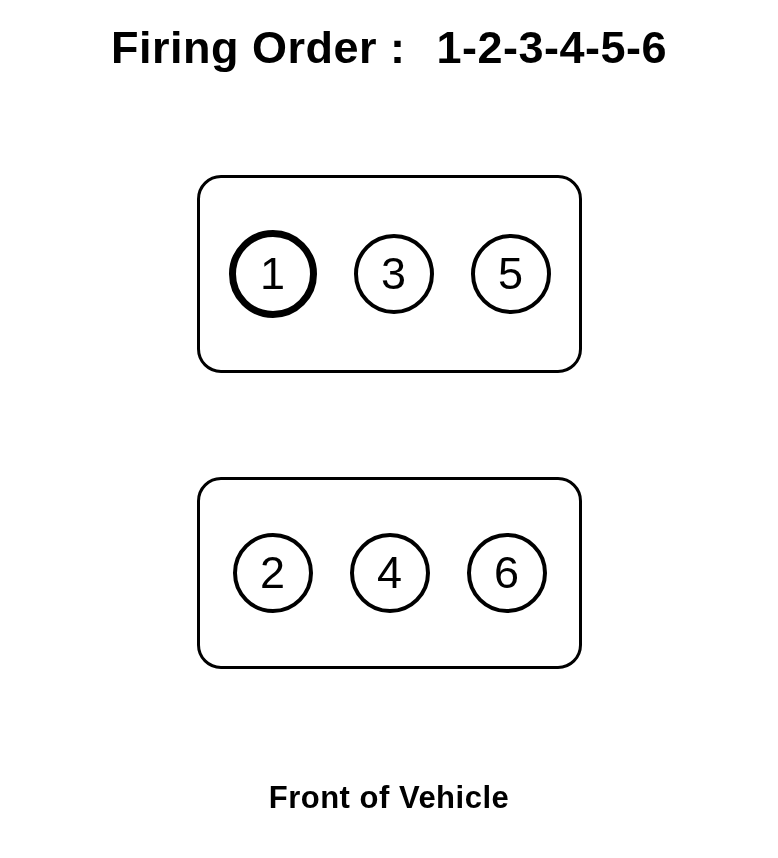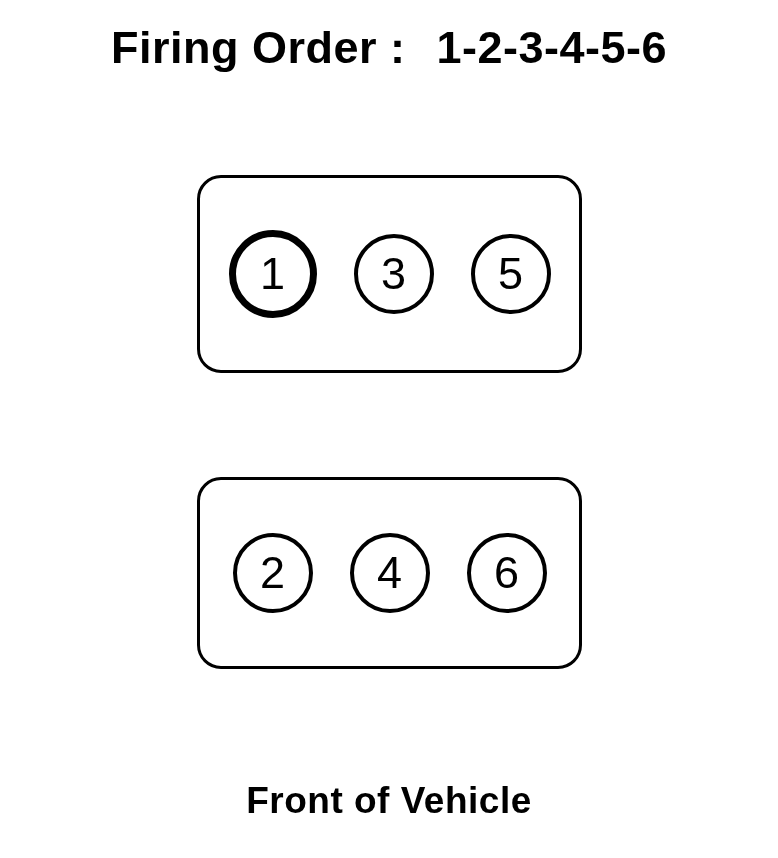--- a/index.html
+++ b/index.html
@@ -65,21 +65,21 @@
     width: 88px;
     height: 88px;
     border-width: 7px;
   }
   .footer {
     position: absolute;
     top: 780px;
     left: 0;
     width: 100%;
     text-align: center;
-    font-size: 37px;
+    font-size: 31px;
     font-weight: bold;
     letter-spacing: 0.5px;
     white-space: nowrap;
   }
 </style>
 </head>
 <body>
 
 <div class="page">
 

